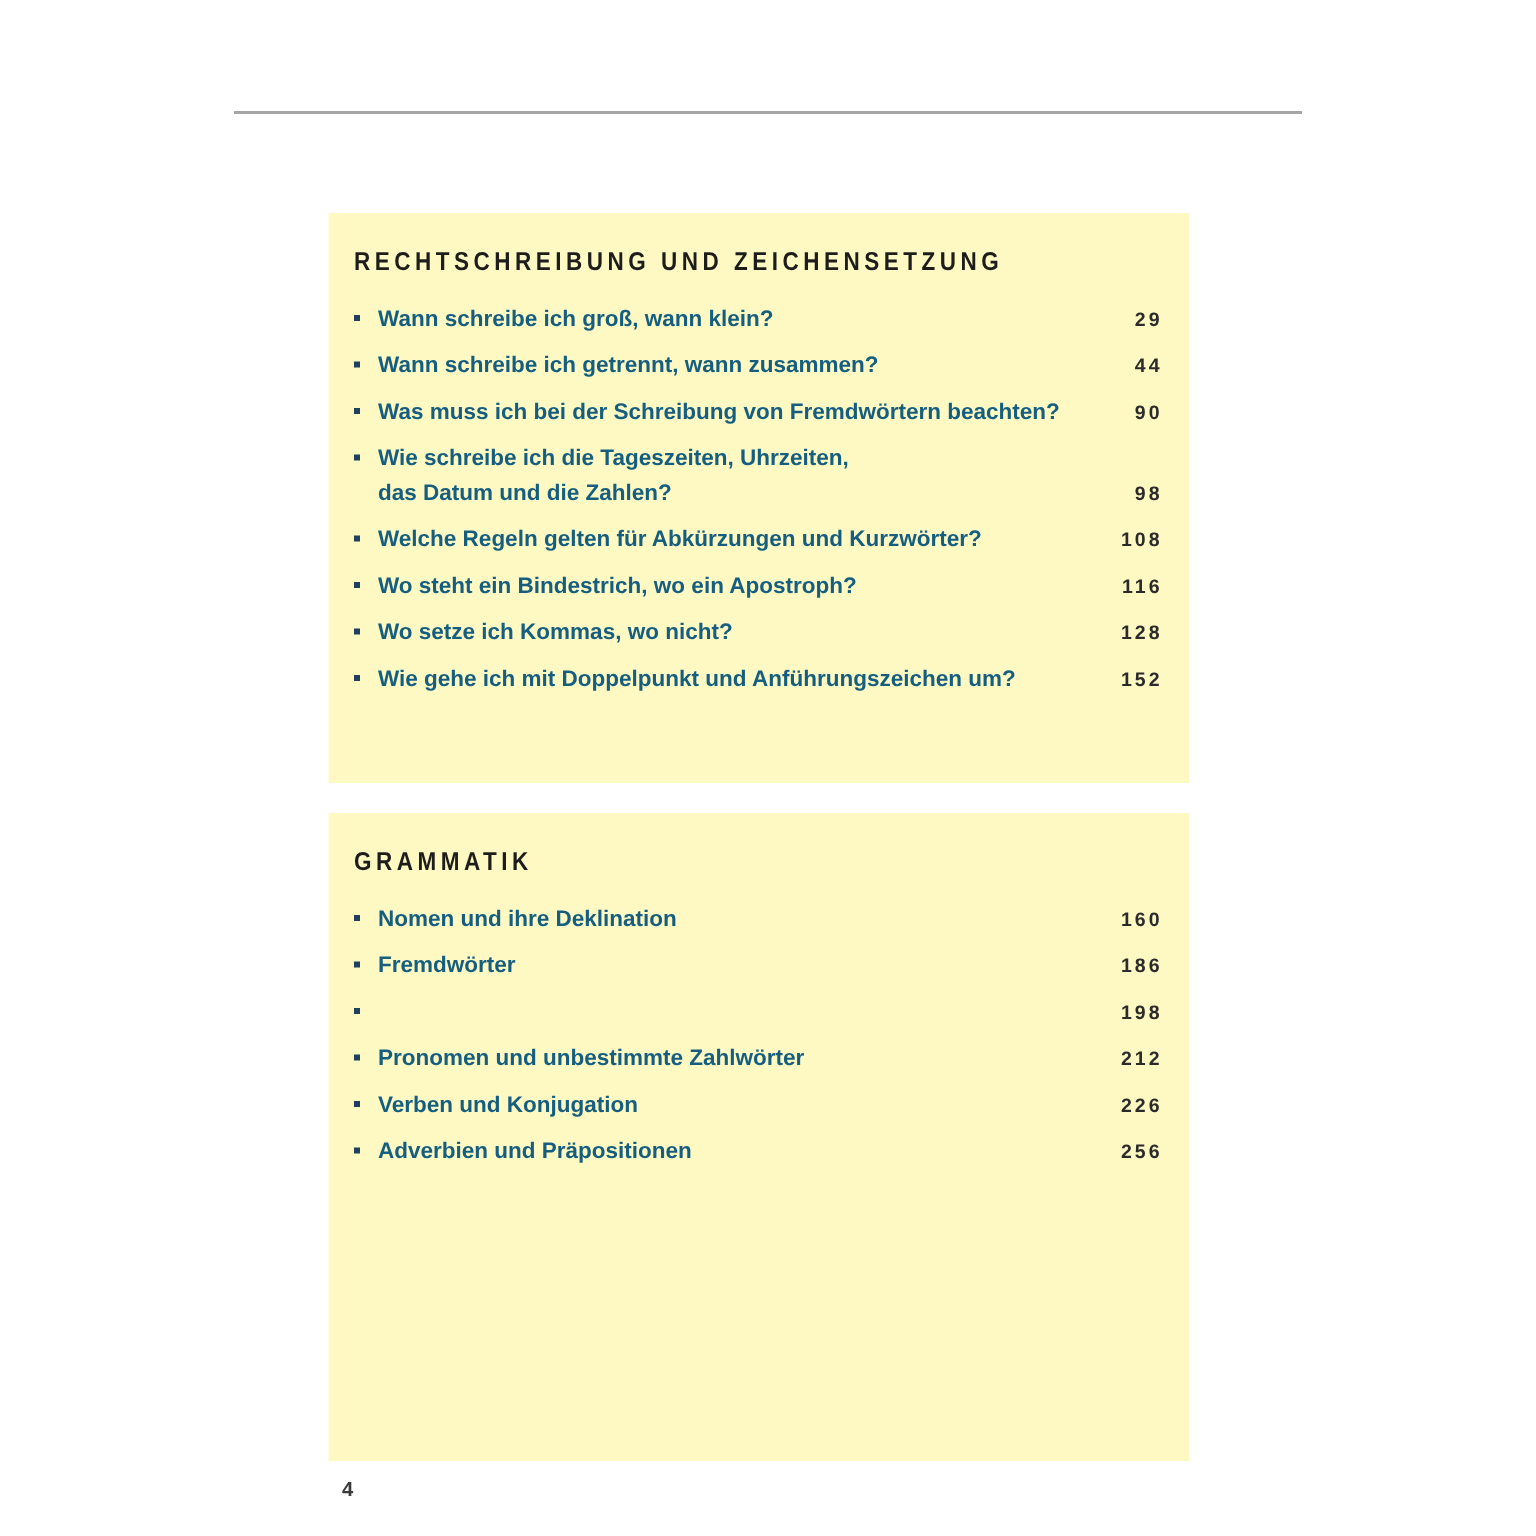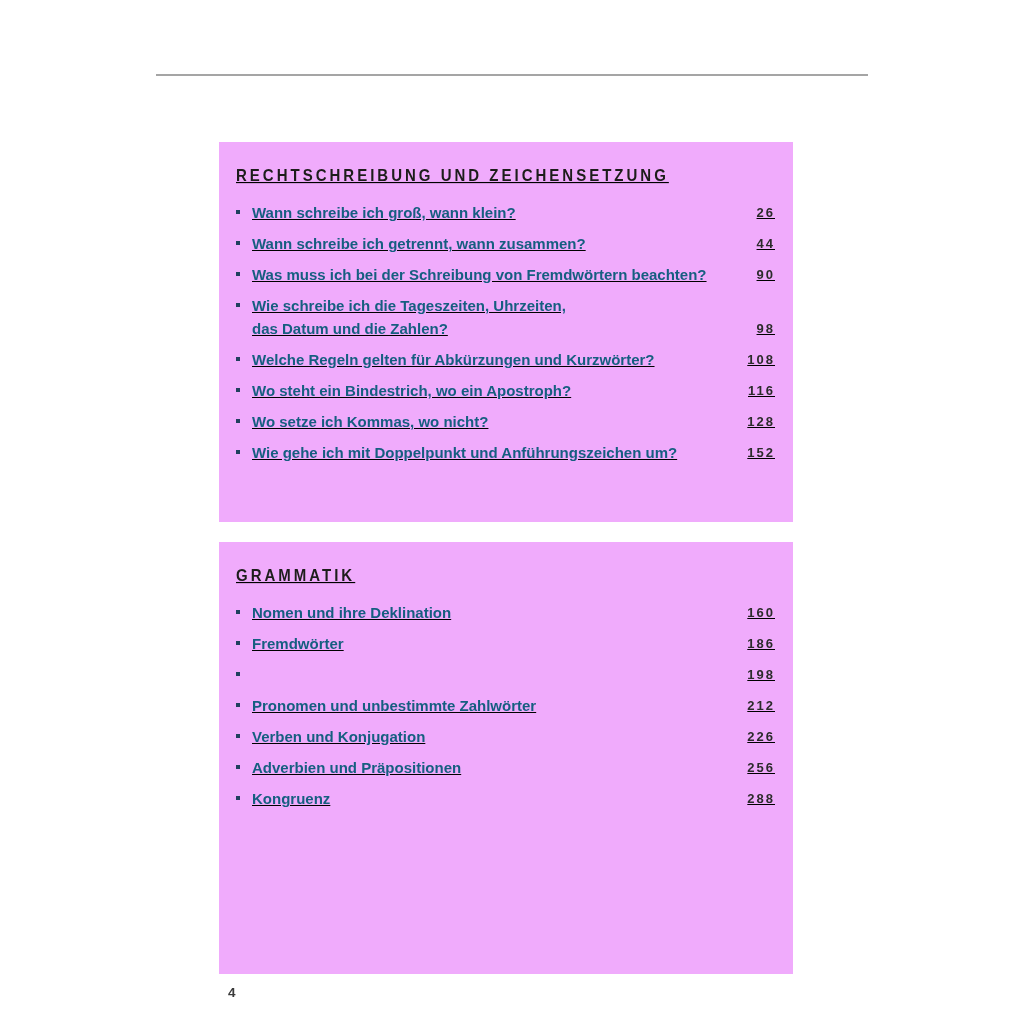--- a/index.html
+++ b/index.html
@@ -17,23 +17,22 @@
     left: 156px;
     top: 74px;
     width: 712px;
     height: 2px;
     background: #a5a5a5;
   }
   .toc-section {
     position: absolute;
     left: 219px;
     width: 574px;
-    background: #f0abfc;
+    background: #fef9c3;
     padding: 24px 18px 0 16px;
-    text-decoration: underline;
   }
   .toc-section.first { top: 142px; height: 380px; }
   .toc-section.second { top: 542px; height: 432px; }
   .section-title {
     font-weight: 700;
     font-size: 15px;
     line-height: 17px;
     letter-spacing: 3px;
     color: #1d1d1b;
     transform: scaleY(1.15);
@@ -90,21 +89,21 @@
 <div class="page">
 
   <div class="header-rule"></div>
 
   <section class="toc-section first">
     <h2 class="section-title">RECHTSCHREIBUNG UND ZEICHENSETZUNG</h2>
     <ul class="toc-list">
       <li class="toc-row">
         <span class="bullet"></span>
         <span class="toc-label">Wann schreibe ich groß, wann klein?</span>
-        <span class="toc-page">26</span>
+        <span class="toc-page">29</span>
       </li>
       <li class="toc-row">
         <span class="bullet"></span>
         <span class="toc-label">Wann schreibe ich getrennt, wann zusammen?</span>
         <span class="toc-page">44</span>
       </li>
       <li class="toc-row">
         <span class="bullet"></span>
         <span class="toc-label">Was muss ich bei der Schreibung von Fremdwörtern beachten?</span>
         <span class="toc-page">90</span>
@@ -163,23 +162,18 @@
       <li class="toc-row">
         <span class="bullet"></span>
         <span class="toc-label">Verben und Konjugation</span>
         <span class="toc-page">226</span>
       </li>
       <li class="toc-row">
         <span class="bullet"></span>
         <span class="toc-label">Adverbien und Präpositionen</span>
         <span class="toc-page">256</span>
       </li>
-      <li class="toc-row">
-        <span class="bullet"></span>
-        <span class="toc-label">Kongruenz</span>
-        <span class="toc-page">288</span>
-      </li>
     </ul>
   </section>
 
   <div class="footer-page-number">4</div>
 
 </div>
 
 </body></html>

